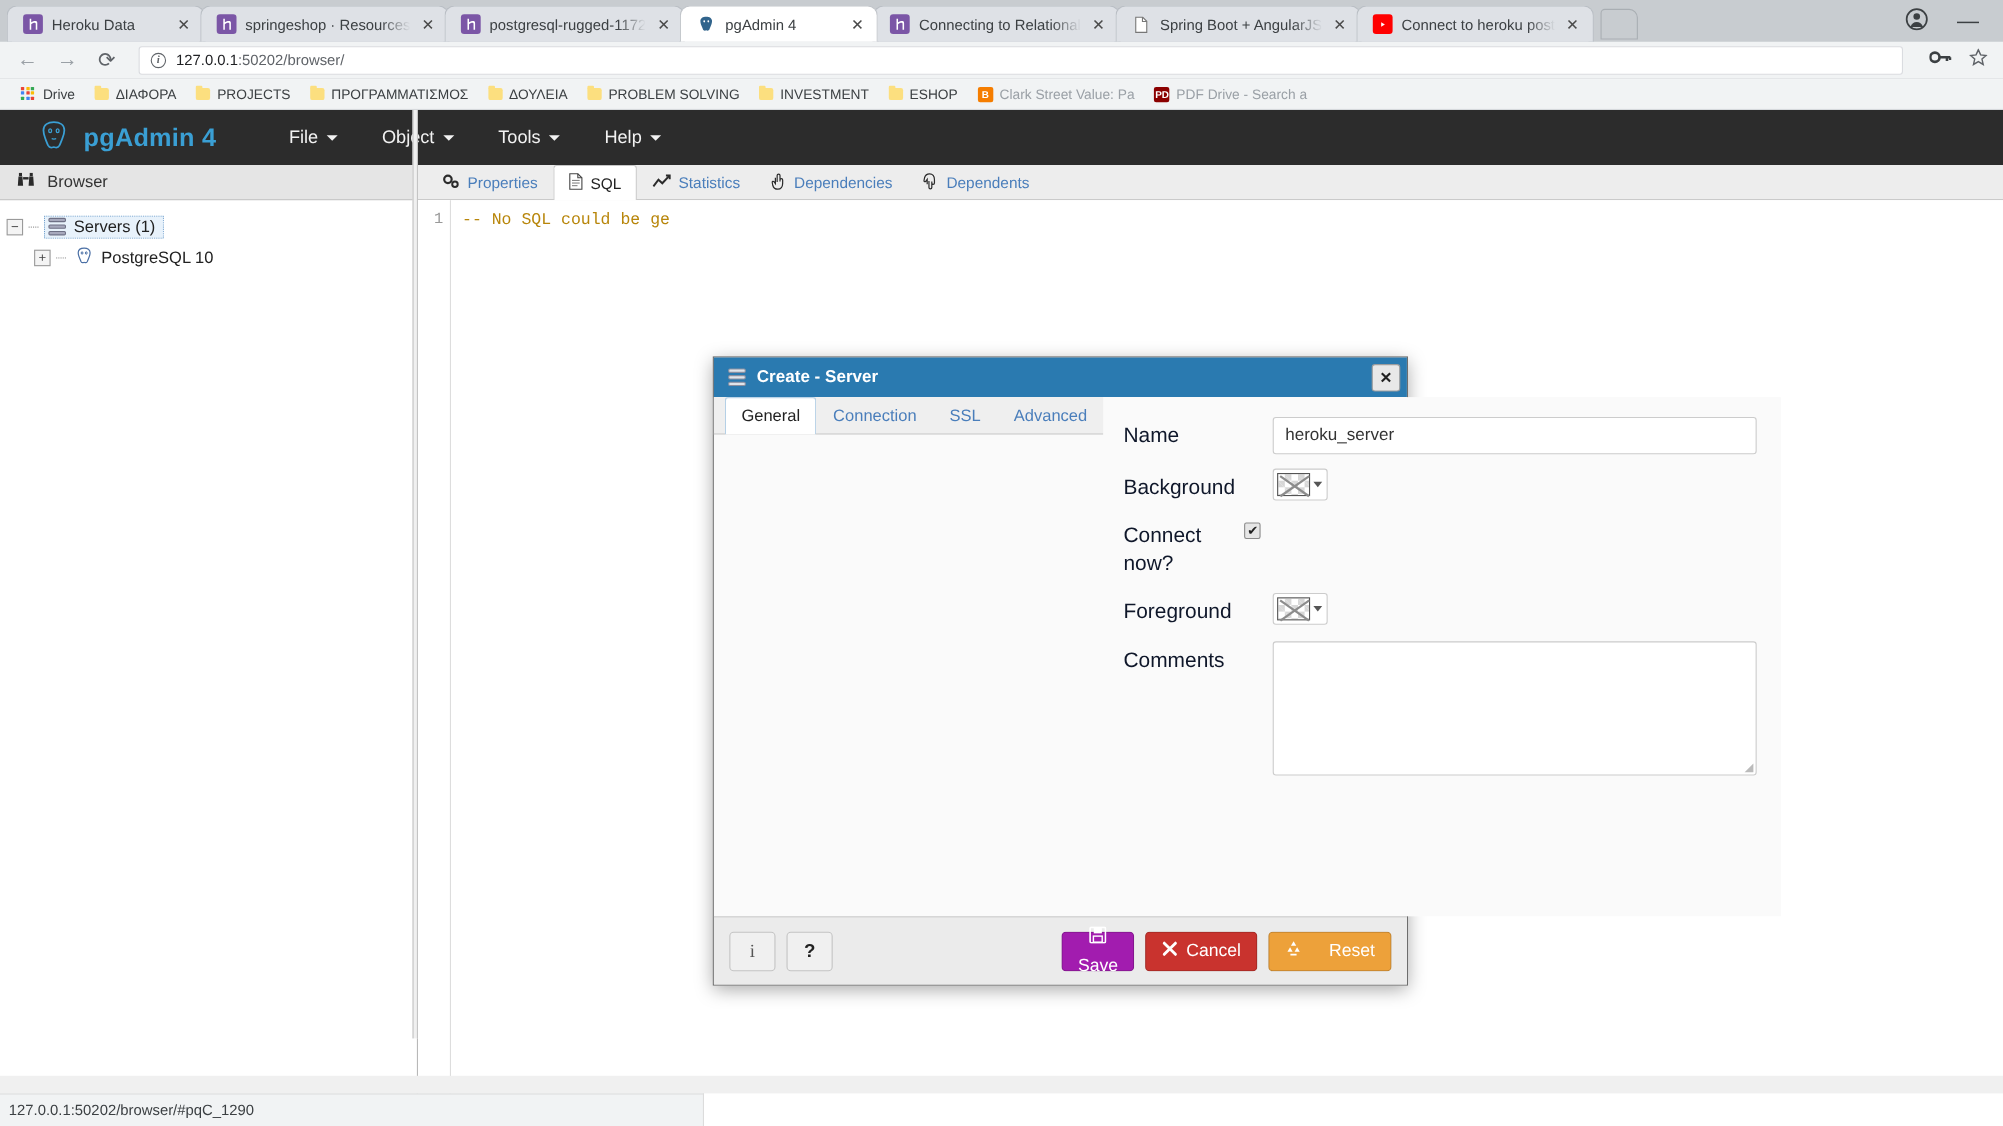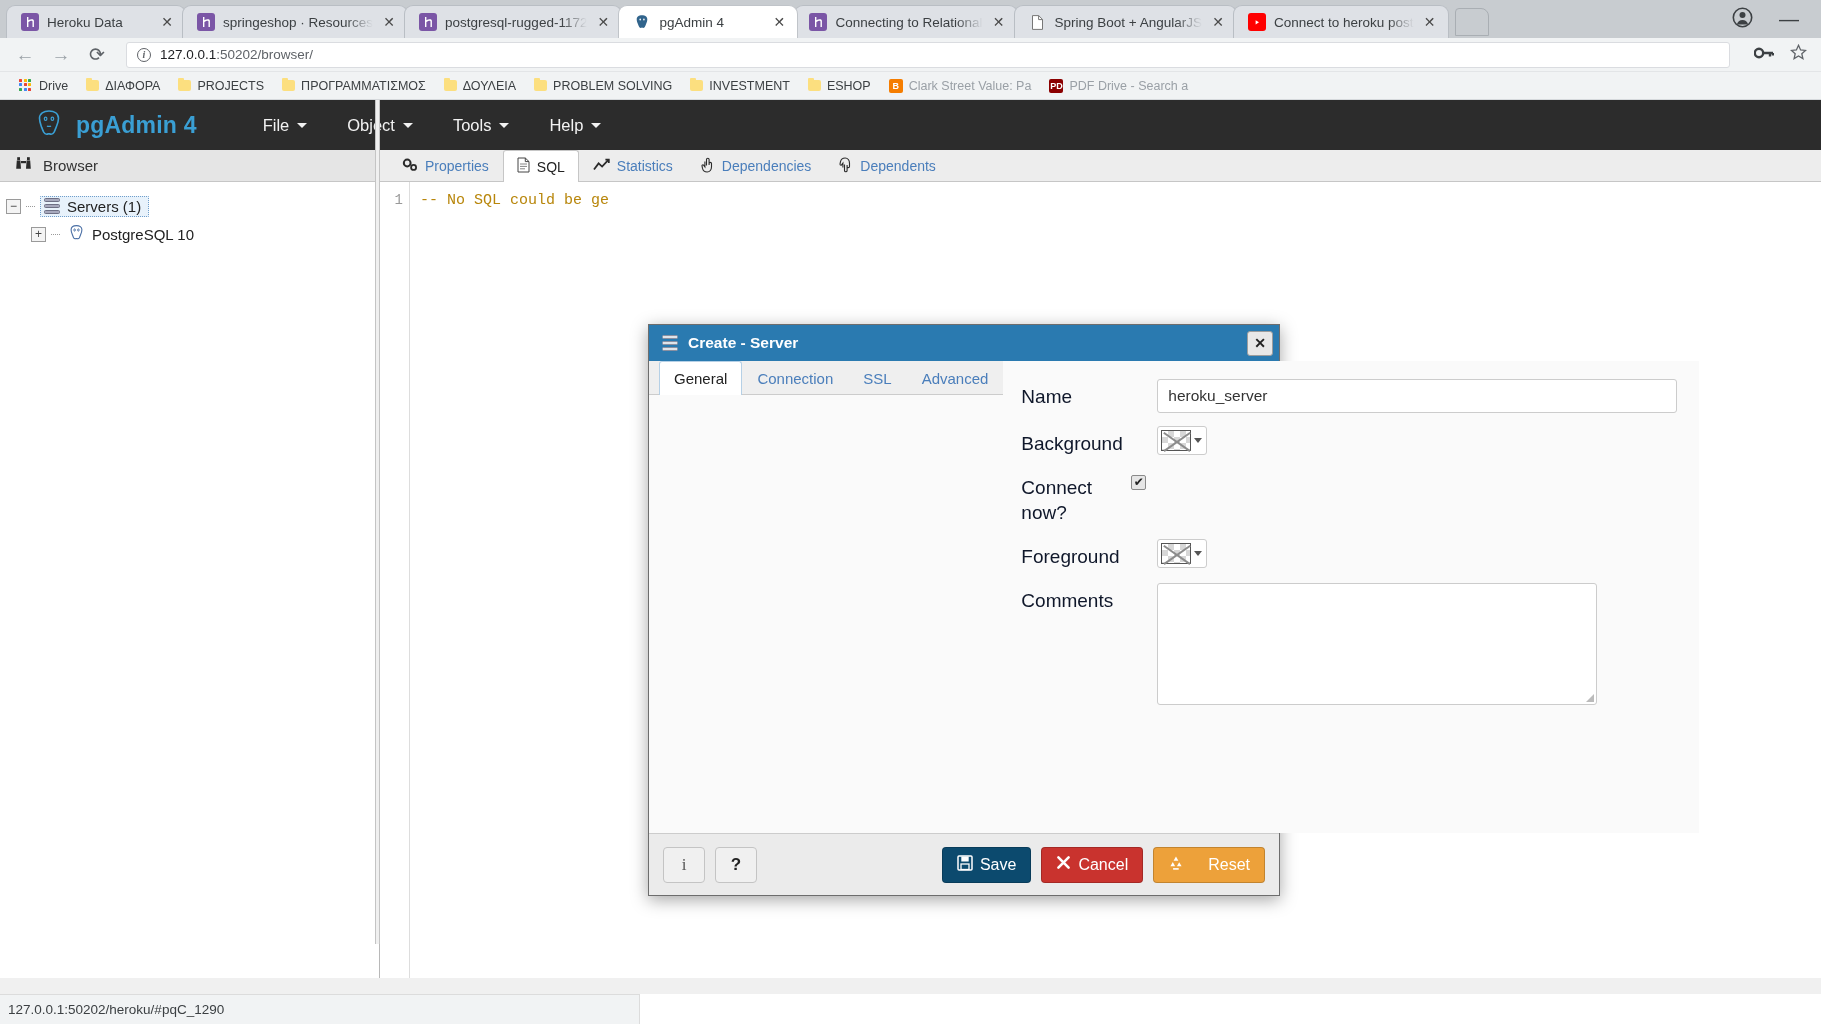--- a/index.html
+++ b/index.html
@@ -368,21 +368,21 @@
   .flabel {
     width: 136px;
     flex: 0 0 136px;
     font-size: 19px;
     color: #0f172a;
     padding-top: 5px;
     line-height: 1.35;
   }
   .fctl { flex: 1 1 auto; }
   .txtinput {
-    width: 520px; height: 34px;
+    width: 440px; height: 34px;
     border: 1px solid #ccc;
     background: #fff;
     border-radius: 3px;
     font-size: 15.5px;
     color: #333;
     padding: 0 10px;
     display: flex; align-items: center;
     font-family: "Liberation Sans", sans-serif;
   }
   .selinput {
@@ -477,21 +477,21 @@
   .abtn {
     height: 36px;
     border-radius: 4px;
     display: flex; align-items: center; justify-content: center;
     gap: 7px;
     padding: 0 14px;
     font-size: 16px;
     color: #fff;
     border: 1px solid rgba(0,0,0,0.18);
   }
-  .abtn.save   { background: #0c4a6e; }
+  .abtn.save   { background: #a21caf; flex-direction: column; }
   .abtn.cancel { background: #c9332e; }
   .abtn.reset  { background: #eda13a; gap: 24px; }
 
   
   .ico-server {
     width: 16px; height: 16px; flex: 0 0 16px;
     display: flex; flex-direction: column; justify-content: space-between;
   }
   .ico-server i {
     display: block; height: 4px; background: #a7a9bd;
@@ -907,15 +907,15 @@
               </svg>
           </span>
           <span>Reset</span>
         </div>
       </div>
     </div>
 
     <div class="hscroll"></div>
   </div>
 
-  <div class="statusbar">127.0.0.1:50202/heroku/#pqC_1290</div>
+  <div class="statusbar">127.0.0.1:50202/browser/#pqC_1290</div>
 
 </div>
 
 </body></html>

